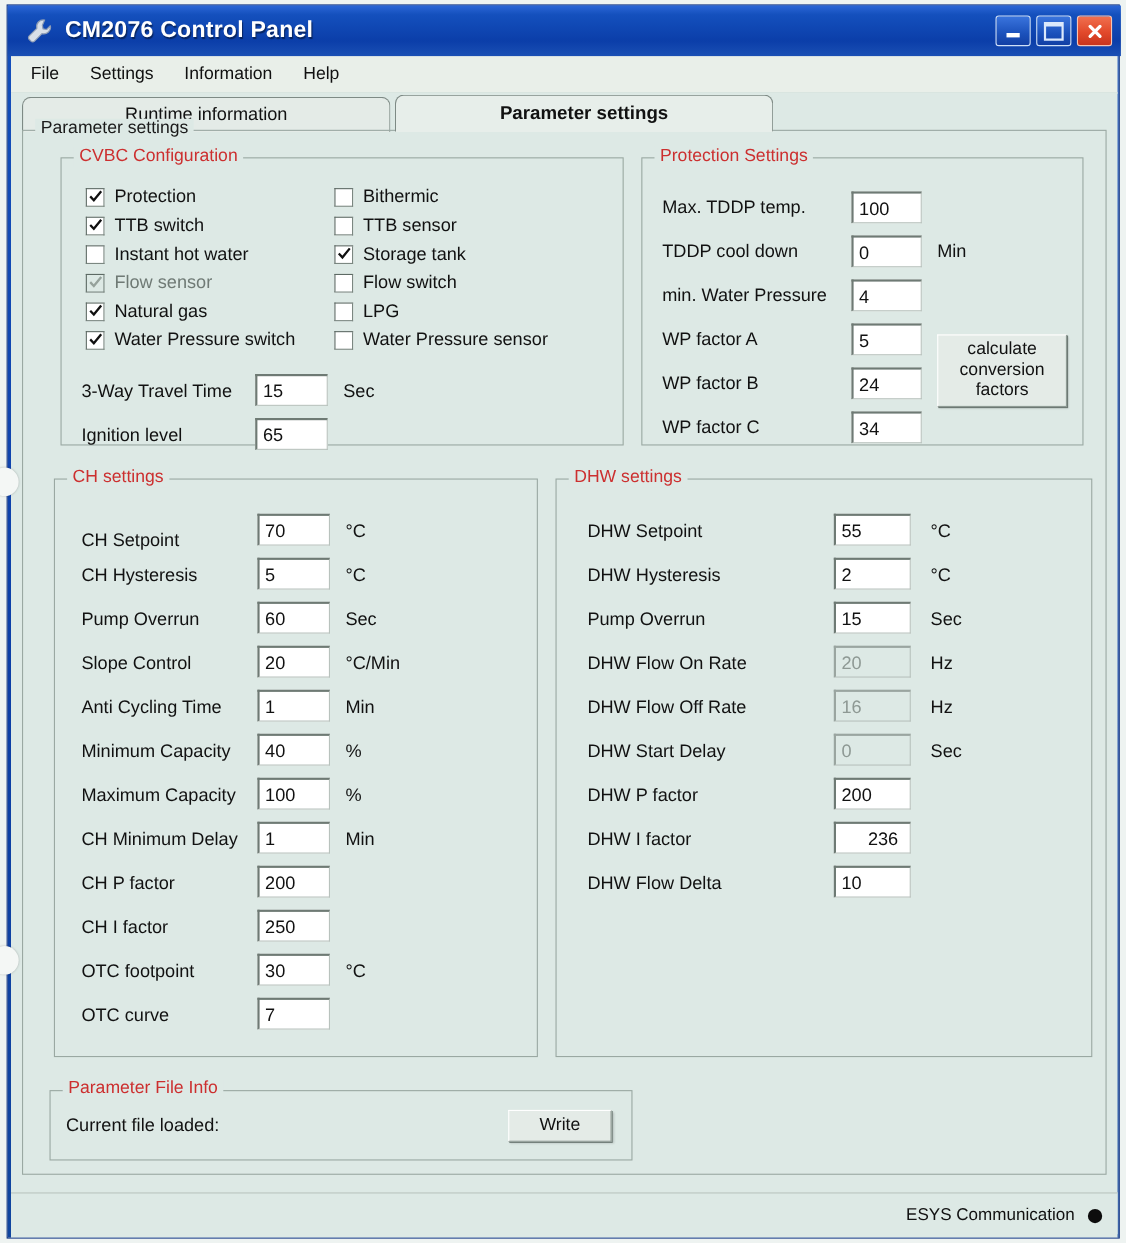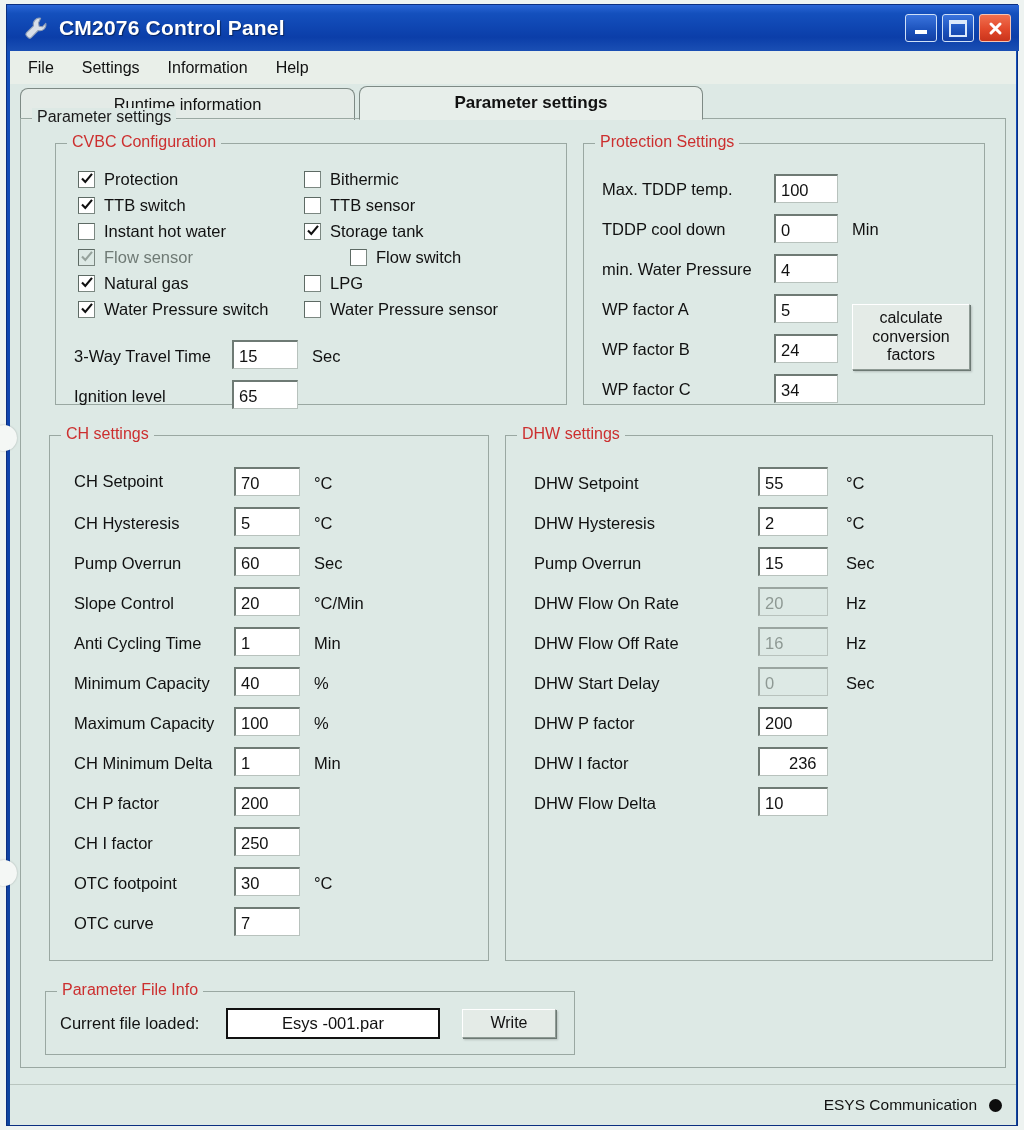--- a/index.html
+++ b/index.html
@@ -335,21 +335,21 @@
         <div class="cbrow" style="left:248px;top:78px;">
           <span class="cbox">
               <span class="tick">
                 <svg width="12" height="13" viewBox="0 0 12 13">
                   <path d="M1 6.5 L4.3 10 L11 1.8" stroke="#101010" stroke-width="2.1" fill="none"></path>
                 </svg>
               </span>
             </span>
           <span class="cblabel">Storage tank</span>
         </div>
-        <div class="cbrow" style="left:248px;top:104px;margin-left:46px;">
+        <div class="cbrow" style="left:248px;top:104px;">
           <span class="cbox"></span>
           <span class="cblabel">Flow switch</span>
         </div>
         <div class="cbrow" style="left:248px;top:130px;">
           <span class="cbox"></span>
           <span class="cblabel">LPG</span>
         </div>
         <div class="cbrow" style="left:248px;top:156px;">
           <span class="cbox"></span>
           <span class="cblabel">Water Pressure sensor</span>
@@ -386,21 +386,21 @@
         <span class="fbox" style="left:190px;top:230px;width:64px;">34</span>
 
         <div class="btn" id="btn-calc" style="left:268px;top:160px;width:118px;height:66px;">
           <span>calculate conversion factors</span>
         </div>
       </div>
 
       <div class="group" id="grp-ch">
         <span class="g-title">CH settings</span>
 
-        <span class="flabel" style="position:absolute;left:24px;top:36px;">CH Setpoint</span>
+        <span class="flabel" style="position:absolute;left:24px;top:46px;">CH Setpoint</span>
         <span class="fbox" style="left:184px;top:31px;width:66px;">70</span>
         <span class="unit" style="left:264px;top:38px;">°C</span>
 
         <span class="flabel" style="position:absolute;left:24px;top:78px;">CH Hysteresis</span>
         <span class="fbox" style="left:184px;top:71px;width:66px;">5</span>
         <span class="unit" style="left:264px;top:78px;">°C</span>
 
         <span class="flabel" style="position:absolute;left:24px;top:118px;">Pump Overrun</span>
         <span class="fbox" style="left:184px;top:111px;width:66px;">60</span>
         <span class="unit" style="left:264px;top:118px;">Sec</span>
@@ -414,21 +414,21 @@
         <span class="unit" style="left:264px;top:198px;">Min</span>
 
         <span class="flabel" style="position:absolute;left:24px;top:238px;">Minimum Capacity</span>
         <span class="fbox" style="left:184px;top:231px;width:66px;">40</span>
         <span class="unit" style="left:264px;top:238px;">%</span>
 
         <span class="flabel" style="position:absolute;left:24px;top:278px;">Maximum Capacity</span>
         <span class="fbox" style="left:184px;top:271px;width:66px;">100</span>
         <span class="unit" style="left:264px;top:278px;">%</span>
 
-        <span class="flabel" style="position:absolute;left:24px;top:318px;">CH Minimum Delta</span>
+        <span class="flabel" style="position:absolute;left:24px;top:318px;">CH Minimum Delay</span>
         <span class="fbox" style="left:184px;top:311px;width:66px;">1</span>
         <span class="unit" style="left:264px;top:318px;">Min</span>
 
         <span class="flabel" style="position:absolute;left:24px;top:358px;">CH P factor</span>
         <span class="fbox" style="left:184px;top:351px;width:66px;">200</span>
 
         <span class="flabel" style="position:absolute;left:24px;top:398px;">CH I factor</span>
         <span class="fbox" style="left:184px;top:391px;width:66px;">250</span>
 
         <span class="flabel" style="position:absolute;left:24px;top:438px;">OTC footpoint</span>
@@ -472,21 +472,20 @@
         <span class="flabel" style="position:absolute;left:28px;top:318px;">DHW I factor</span>
         <span class="fbox" style="left:252px;top:311px;width:70px;padding-left:29px;">236</span>
 
         <span class="flabel" style="position:absolute;left:28px;top:358px;">DHW Flow Delta</span>
         <span class="fbox" style="left:252px;top:351px;width:70px;">10</span>
       </div>
 
       <div class="group" id="grp-file">
         <span class="g-title">Parameter File Info</span>
         <span id="file-label">Current file loaded:</span>
-        <span id="file-value">Esys -001.par</span>
         <div class="btn" id="btn-write">
           <span>Write</span>
         </div>
       </div>
 
     </div>
   </div>
 
   <div id="statusbar">
     <div id="status-right">

